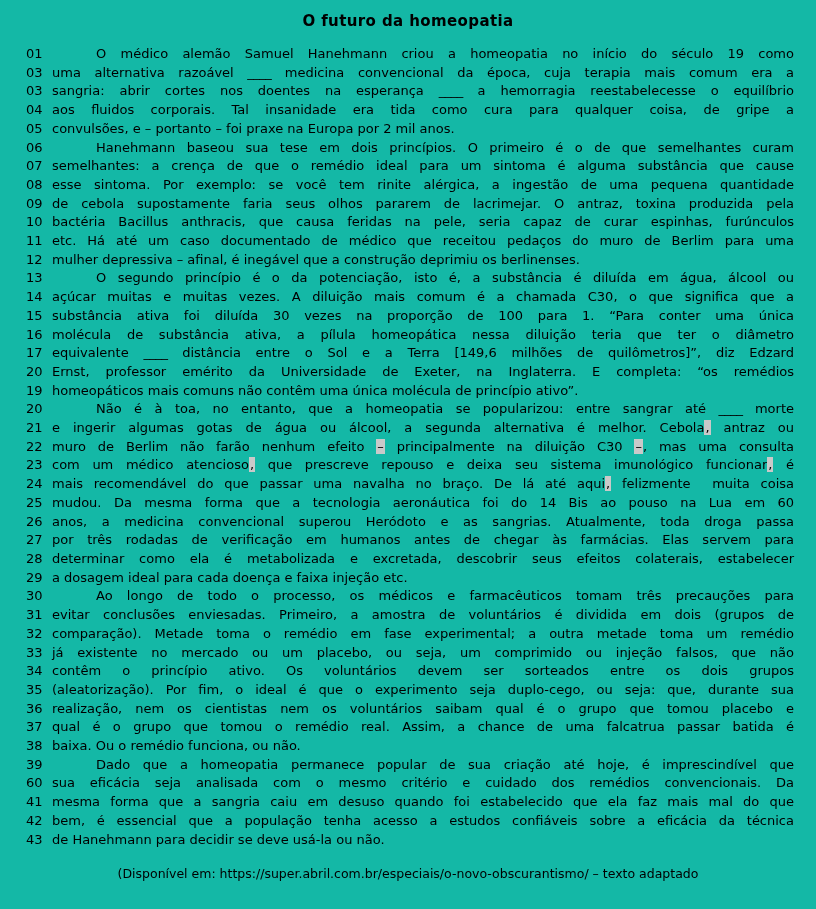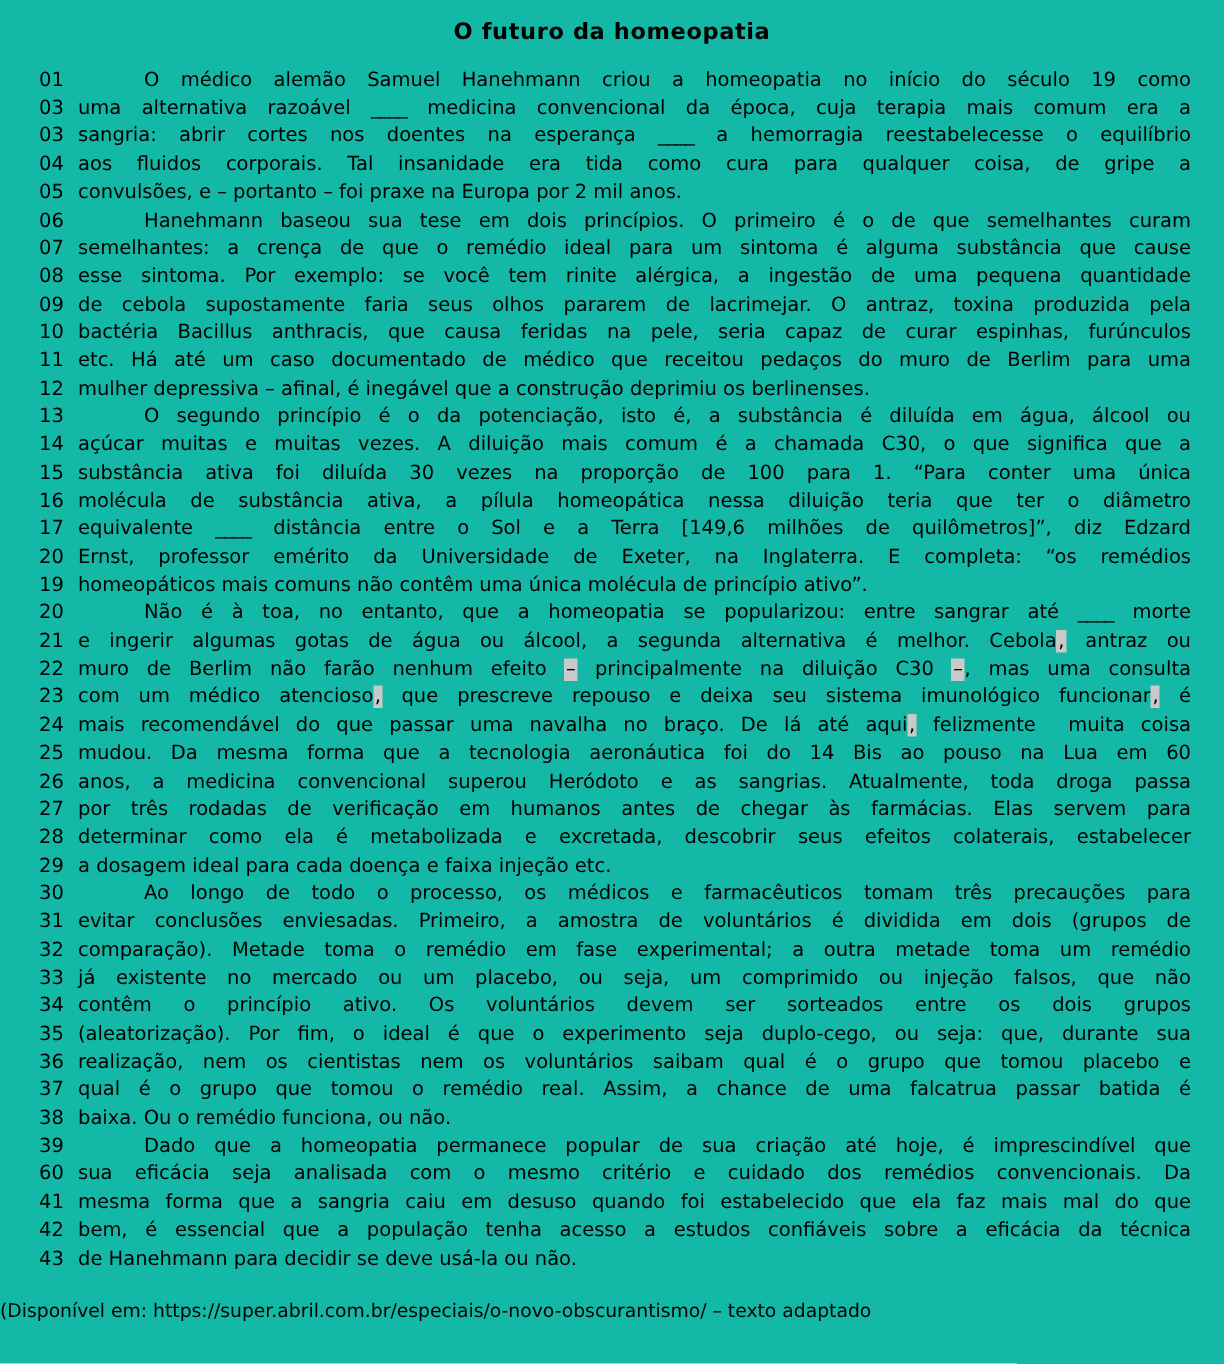--- a/index.html
+++ b/index.html
@@ -16,21 +16,21 @@
   .text-body{margin-top:15px;}
   .line{display:flex;font-size:13px;line-height:18.7px;}
   .num{flex:0 0 26px;padding-left:26px;white-space:nowrap;}
   .txt{flex:1;padding-right:22px;min-width:0;}
   .txt.j{text-align:justify;text-align-last:justify;}
   .txt.ind{text-indent:44px;}
   .i{}
   .hl{background:var(--hl,#c9c9c9);padding:0 1px;}
   .blank{letter-spacing:-.5px;}
   .footer{
-    margin-top:16px;padding-right:0;text-align:left;
+    margin-top:16px;padding-right:0;text-align:center;
     font-size:12.5px;line-height:18px;
   }
 </style>
 </head>
 <body style="--hl: #c9c9c9;">
 
 <div class="page">
   <div class="title">O futuro da homeopatia</div>
   <div class="text-body">
       <div class="line">

